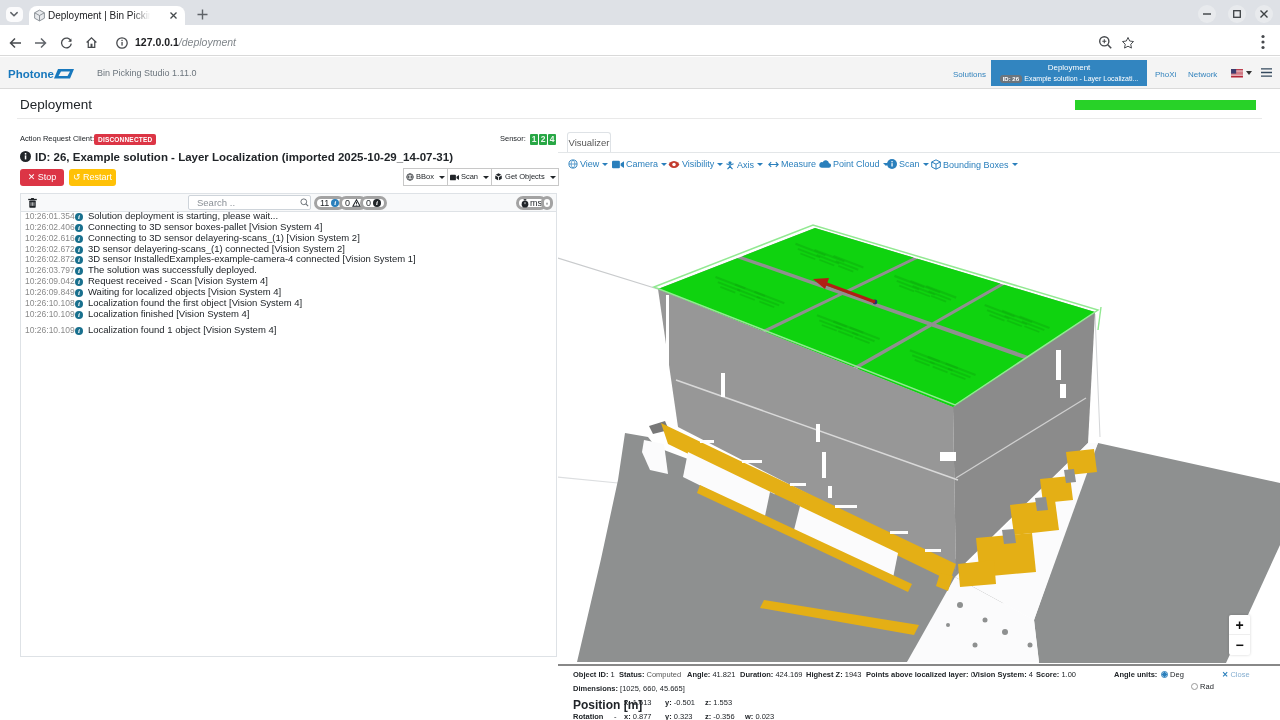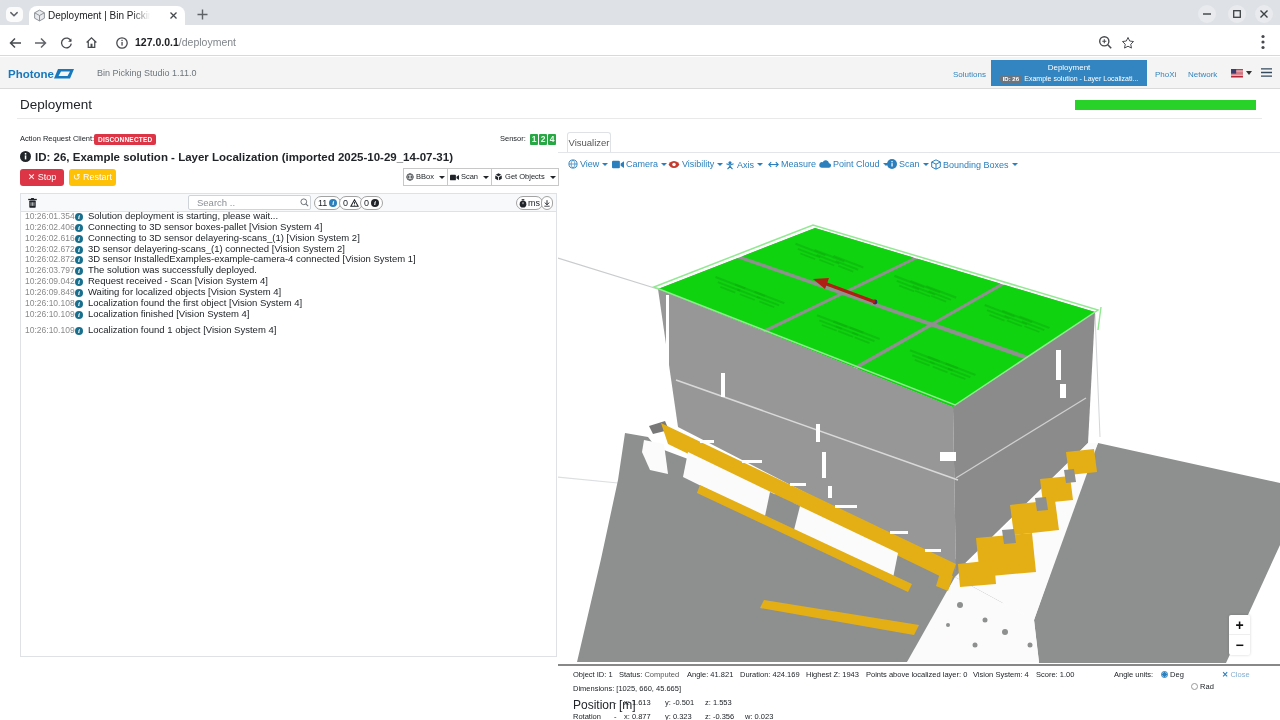--- a/index.html
+++ b/index.html
@@ -13,21 +13,21 @@
 #tab { position:absolute; left:29px; top:6px; width:156px; height:19px; background:#fff;
   border-radius:8px 8px 0 0; }
 #tabtitle { position:absolute; left:19px; top:3px; width:110px; font-size:10px; top:4px; color:#202124;
   white-space:nowrap; overflow:hidden; }
 #tabfade { position:absolute; right:0px; top:0; width:26px; height:19px;
   background:linear-gradient(to right, rgba(255,255,255,0), #fff 70%); }
 #navrow { position:absolute; left:0; top:25px; width:1280px; height:31px; background:#fff;
   border-bottom:1px solid #d9d9d9; }
 .cicon { position:absolute; top:0; }
 #urltxt { position:absolute; left:135px; top:11px; font-size:10.5px; color:#202124; }
-#urltxt span { color:#80868b; }
+#urltxt span { color:#80868b;font-style:italic; }
 .winbtn { position:absolute; top:5px; width:18px; height:18px; border-radius:50%; background:#e8eaed; }
 .winbtn svg { position:absolute; left:4px; top:4px; }
 
 
 #appheader { position:absolute; left:0; top:57px; width:1280px; height:32px; background:#f4f4f4;
   border-bottom:1px solid #dadada;text-decoration:underline; }
 #bps { position:absolute; left:97px; top:11px; font-size:9px; color:#6c757d; }
 .navlink { position:absolute; top:13px; font-size:8px; color:#3383bd; }
 #navactive { position:absolute; left:991px; top:60px; width:156px; height:26px; background:#3285c0;
   color:#fff; text-align:center; font-size:8px; line-height:10px; padding-top:3px; white-space:nowrap; overflow:hidden;}
@@ -55,21 +55,21 @@
   border-right:3px solid transparent; border-top:3.5px solid currentColor; margin-left:3px; }
 
 
 #logpanel { position:absolute; left:20px; top:193px; width:537px; height:464px;
   border:1px solid #dee2e6; background:#fff; }
 #logbar { position:absolute; left:0; top:0; width:535px; height:18px; background:#f8f9fa;
   border-bottom:1px solid #dee2e6; }
 #searchbox { position:absolute; left:167px; top:1px; width:123px; height:15px; background:#fff;
   border:1px solid #ced4da; border-radius:2px; font-size:9.5px; color:#8a9096; line-height:14px;
   padding-left:8px;}
-.lbadge { position:absolute; top:2px; height:14px; border:1px solid #a3a3a3; border-radius:7px;
+.lbadge { position:absolute; top:2px; height:14px; border:3px solid #a3a3a3; border-radius:7px;
   background:#fff; font-size:9px; color:#212529; line-height:12px; padding:0 3px; display:flex;
   align-items:center; gap:2px;}
 .logline { position:absolute; left:4px; font-size:9.5px; color:#212529; white-space:nowrap; }
 .lts { color:#8a8a8a; display:inline-block; width:50px; font-size:8.5px; }
 .linfo { display:inline-block; width:8px; height:8px; border-radius:50%; background:#19708e;
   color:#fff; font-size:7px; font-weight:bold; text-align:center; line-height:8px; margin-right:5px;
   font-family:"Liberation Serif",serif; font-style:italic;}
 
 
 #vistab { position:absolute; left:567px; top:132px; width:44px; height:21px; background:#fff;
@@ -81,21 +81,21 @@
 .vitem { position:absolute; top:0; display:flex; align-items:center; gap:2px; white-space:nowrap; }
 #zoombtns { position:absolute; left:1229px; top:615px; width:21px; height:40px; background:#fff;
   border-radius:2px; box-shadow:0 0 3px rgba(0,0,0,.18); font-weight:bold; font-size:14px;
   color:#111; text-align:center;}
 #zoombtns div { height:20px; line-height:20px; }
 #zoombtns div:first-child { border-bottom:1px solid #eee; }
 
 
 #infopanel { position:absolute; left:558px; top:664px; width:722px; height:56px; background:#fff;
   border-top:2px solid #888; font-size:7.5px; color:#212529; }
-#infopanel b { font-weight:normal; }
+#infopanel b { font-weight:bold; }
 .irow { position:absolute; white-space:nowrap; }
 .radio { display:inline-block; width:7px; height:7px; border-radius:50%; border:1px solid #999;
   background:#fff; vertical-align:-1px; }
 .radio.sel { border:1px solid #2a7fbc; background:radial-gradient(circle, #2a7fbc 0 2px, #fff 2.4px); }
 </style>
 </head>
 <body>
 <div id="stage">
 
 <div id="tabbar">

